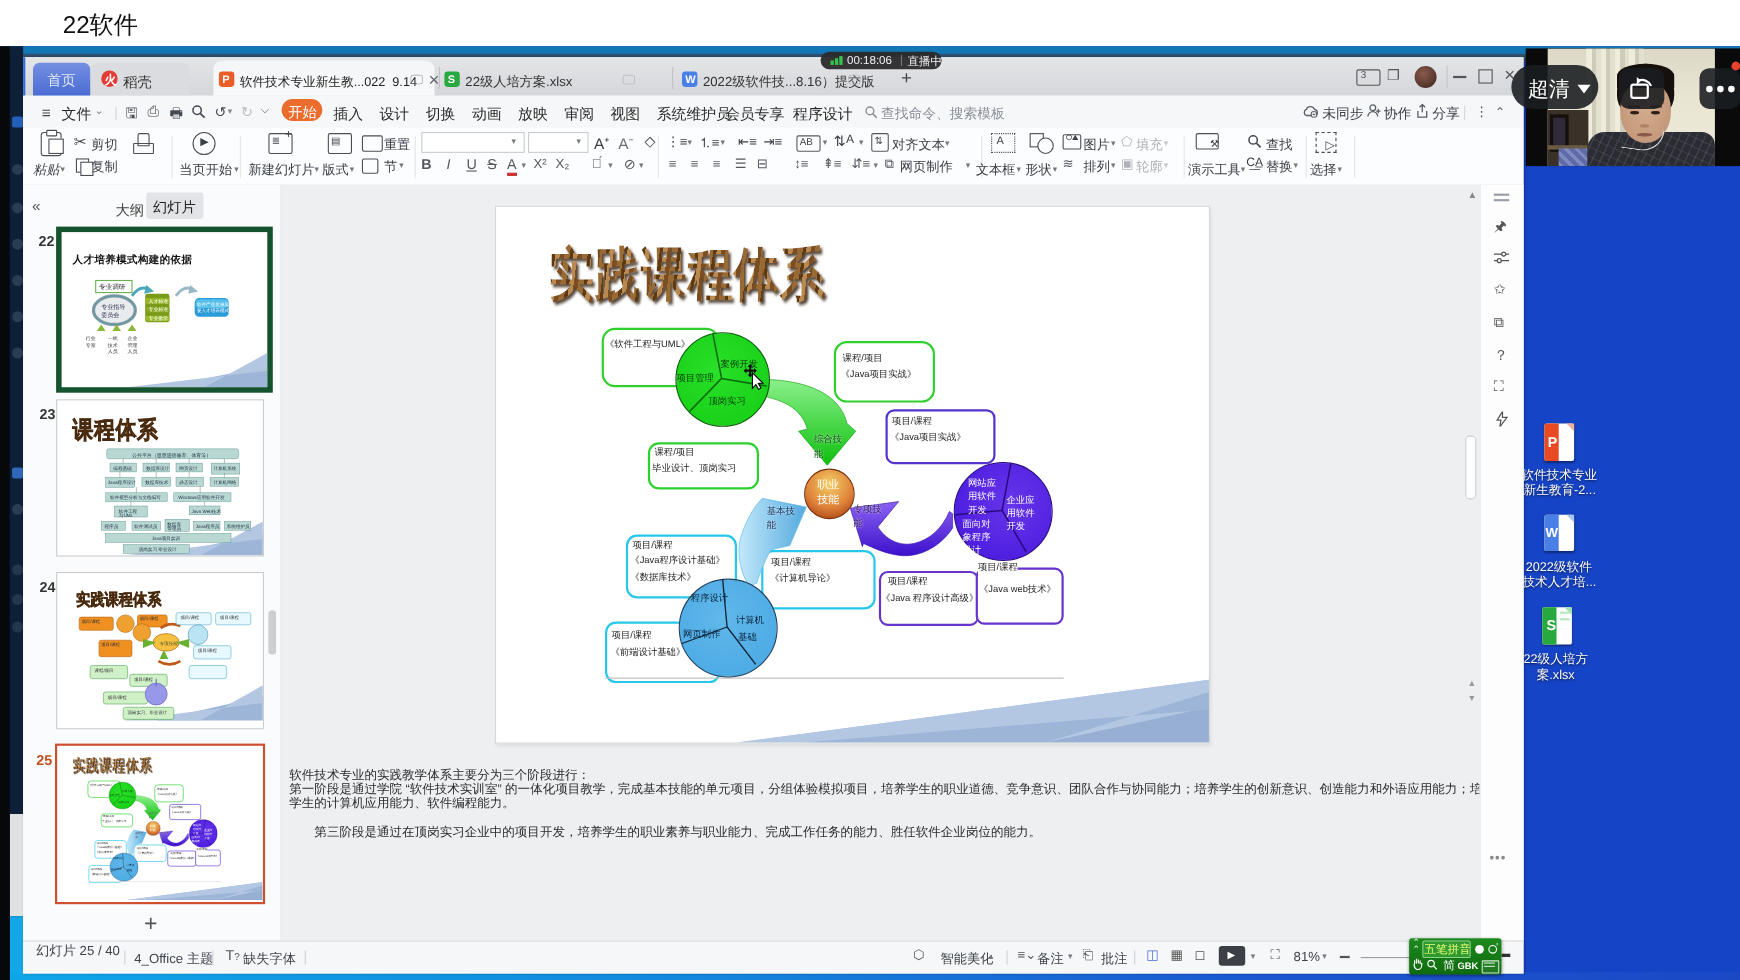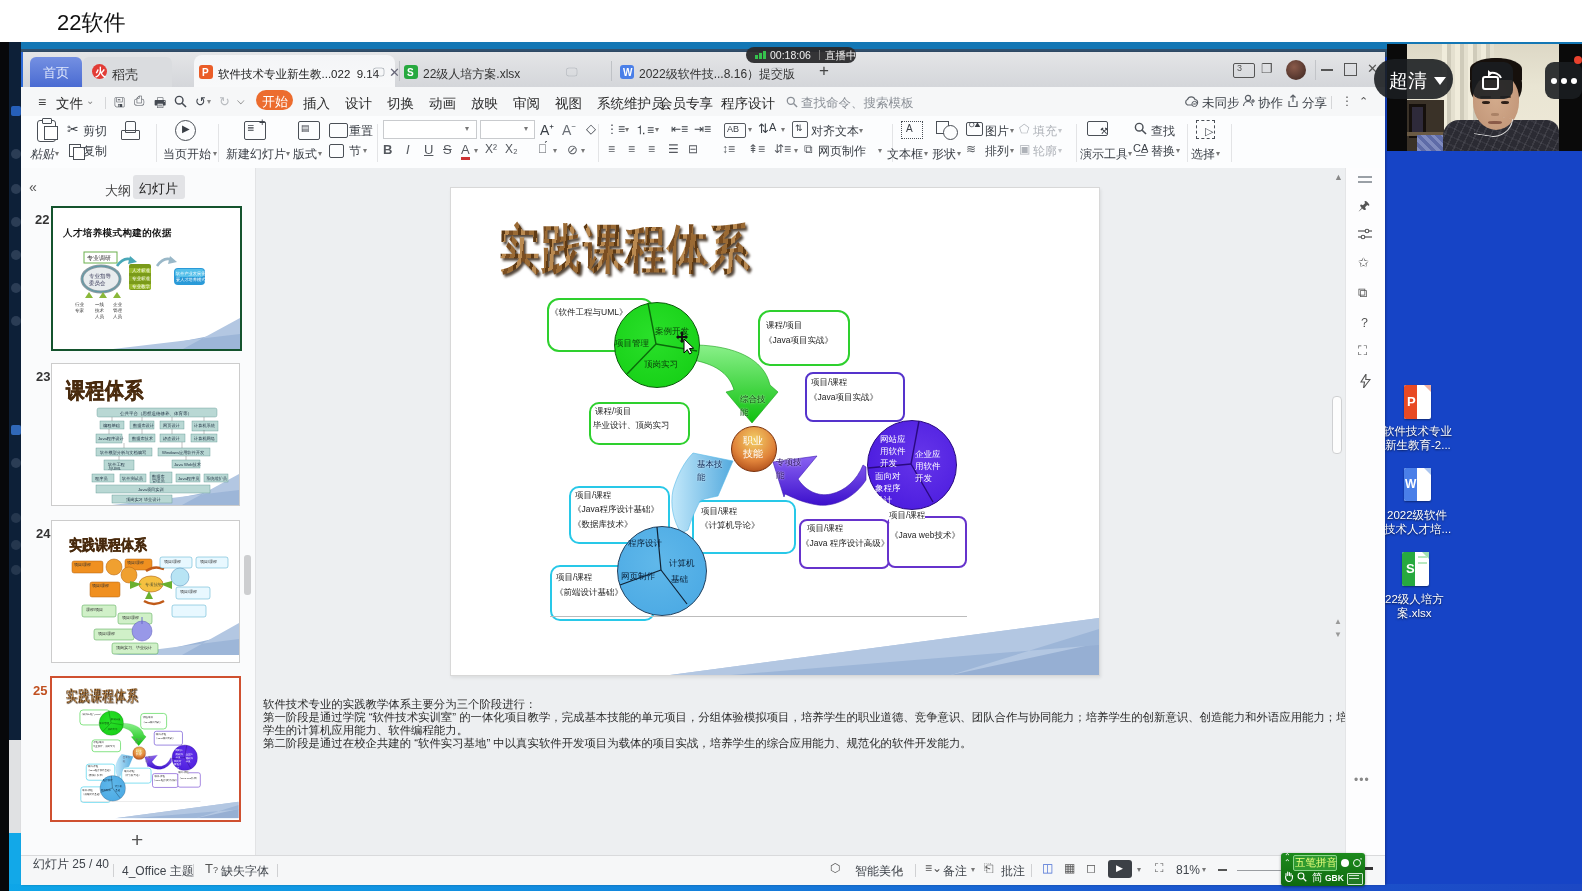--- a/index.html
+++ b/index.html
@@ -345,21 +345,21 @@
     <div class="txt" style="left:8px;top:11px;font-size:14px;color:#555;">«</div>
     <div class="txt" style="left:84px;top:14px;font-size:13px;color:#444;">大纲</div>
     <div class="a" style="left:112px;top:7px;width:52px;height:24px;background:#e2e3e6;border-radius:3px;"></div>
     <div class="txt" style="left:118px;top:12px;font-size:13px;color:#222;">幻灯片</div>
 
     <div class="txt" style="left:14px;top:44px;font-size:13px;font-weight:bold;color:#333;">22</div>
     <div class="txt" style="left:15px;top:201px;font-size:13px;font-weight:bold;color:#333;">23</div>
     <div class="txt" style="left:15px;top:358px;font-size:13px;font-weight:bold;color:#333;">24</div>
     <div class="txt" style="left:12px;top:515px;font-size:13px;font-weight:bold;color:#c05020;">25</div>
 
-    <div class="a" id="th22" style="left:30px;top:38px;width:187px;height:141px;background:#fff;border:2px solid #14532d;overflow:hidden;">
+    <div class="a" id="th22" style="left:30px;top:38px;width:187px;height:141px;background:#fff;border:5px solid #14532d;overflow:hidden;">
       <svg width="187" height="141" viewBox="0 0 187 141">
         <polygon points="187,122 187,141 90,141" fill="#9db6d8"></polygon>
         <polygon points="187,110 187,126 60,141 130,141" fill="#b3c7e2"></polygon>
         <text x="10" y="28" font-size="9.5" font-weight="bold" fill="#111" style="letter-spacing:0.4px">人才培养模式构建的依据</text>
         <rect x="31" y="44" width="33" height="11" fill="#fff" stroke="#6ab04c" stroke-width="1"></rect>
         <text x="34" y="52" font-size="6" fill="#333">专业调研</text>
         <ellipse cx="48" cy="71" rx="19" ry="13" fill="#e8ecee" stroke="#8a9aa2" stroke-width="3"></ellipse>
         <ellipse cx="48" cy="71" rx="19" ry="13" fill="none" stroke="#5a9aa8" stroke-width="1"></ellipse>
         <text x="36" y="70" font-size="5.5" fill="#335">专业指导</text>
         <text x="36" y="77" font-size="5.5" fill="#335">委员会</text>
@@ -728,21 +728,21 @@
 
       <svg class="a" style="left:224px;top:143px;" width="22" height="24" viewBox="0 0 22 24">
         <path d="M7,0 L9.5,2.5 L8,2.5 L8,5 L10.5,5 L10.5,3.5 L13,6 L10.5,8.5 L10.5,7 L8,7 L8,9.5 L9.5,9.5 L7,12 L4.5,9.5 L6,9.5 L6,7 L3.5,7 L3.5,8.5 L1,6 L3.5,3.5 L3.5,5 L6,5 L6,2.5 L4.5,2.5 Z" fill="#111"></path>
         <path d="M9,8 L9,22 L12.2,18.6 L14.6,23 L16.8,21.6 L14.4,17.6 L18.6,17.2 Z" fill="#fff" stroke="#000" stroke-width="1"></path>
       </svg>
     </div>
 
     <div class="txt" style="left:242px;top:529px;font-size:11.4px;color:#2b2b2b;">软件技术专业的实践教学体系主要分为三个阶段进行：</div>
     <div class="txt" style="left:242px;top:542px;font-size:11.4px;color:#2b2b2b;">第一阶段是通过学院 “软件技术实训室” 的一体化项目教学，完成基本技能的单元项目，分组体验模拟项目，培养学生的职业道德、竞争意识、团队合作与协同能力；培养学生的创新意识、创造能力和外语应用能力；培养</div>
     <div class="txt" style="left:242px;top:555px;font-size:11.4px;color:#2b2b2b;">学生的计算机应用能力、软件编程能力。</div>
-    <div class="txt" style="left:242px;top:568px;font-size:11.4px;color:#2b2b2b;">第二阶段是通过在校企共建的 “软件实习基地” 中以真实软件开发项目为载体的项目实战，培养学生的综合应用能力、规范化的软件开发能力。</div>
+    <div class="txt" style="left:242px;top:581px;font-size:11.4px;color:#2b2b2b;">　　第三阶段是通过在顶岗实习企业中的项目开发，培养学生的职业素养与职业能力、完成工作任务的能力、胜任软件企业岗位的能力。</div>
 
     <div class="txt" style="left:1313px;top:4px;font-size:9px;color:#888;">▲</div>
     <div class="a" style="left:1311px;top:228px;width:8px;height:56px;background:#fdfdfd;border:1px solid #cfd0d2;border-radius:4px;"></div>
     <div class="txt" style="left:1313px;top:449px;font-size:8px;color:#999;">▲</div>
     <div class="txt" style="left:1313px;top:462px;font-size:8px;color:#999;">▼</div>
 
     <div class="a" style="left:1324px;top:0;width:40px;height:687px;background:#fdfdfe;border-left:1px solid #e4e5e7;"></div>
     <div class="a" style="left:1337px;top:8px;width:14px;height:2px;background:#9aa0a6;"></div>
     <div class="a" style="left:1337px;top:13px;width:14px;height:2px;background:#9aa0a6;"></div>
     <div class="txt" style="left:1337px;top:28px;font-size:13px;color:#555;">🖈</div>

